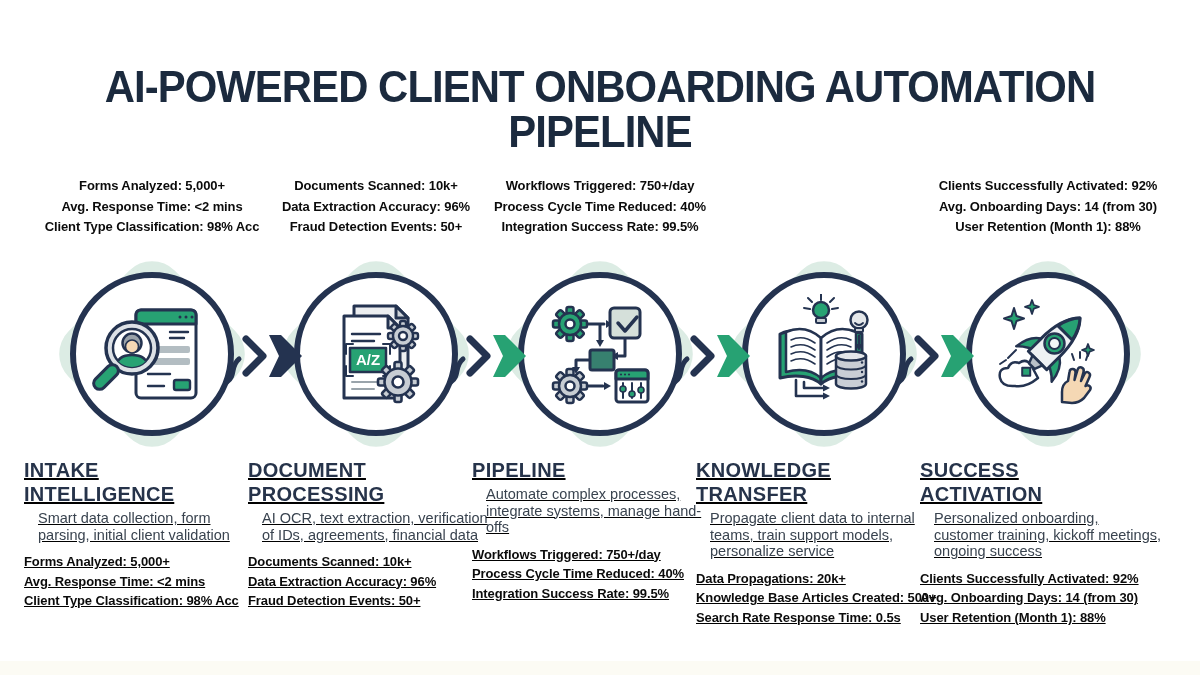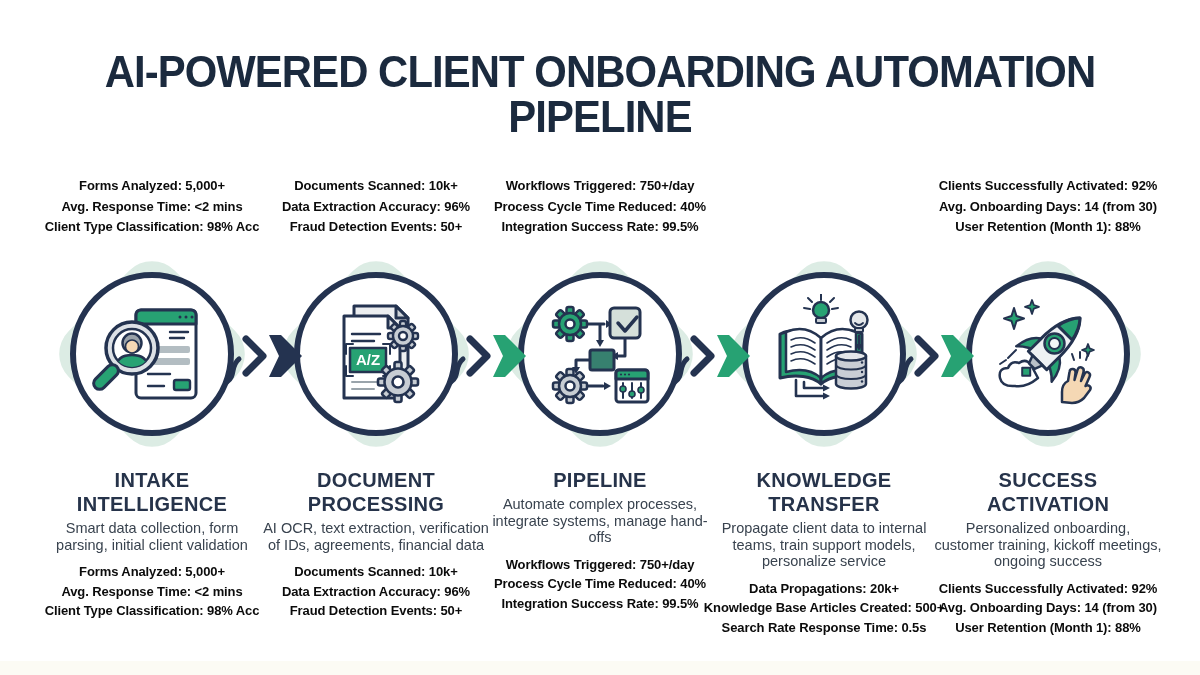--- a/index.html
+++ b/index.html
@@ -2,33 +2,33 @@
 <html style="--navy: #243350; --green: #27a273; --mint: #dcece4; --stat: #0b0b0b; --desc: #39434f; --title: #1b2a3e;"><head>
 <meta charset="utf-8">
 <style>
   :root{
     --navy:#243350; --green:#27a273; --mint:#dcece4;
     --stat:#0b0b0b; --desc:#39434f; --title:#1b2a3e;
   }
   html,body{margin:0;padding:0;background:#fff;}
   .canvas{position:relative;width:1200px;height:675px;background:#ffffff;overflow:hidden;
           font-family:"Liberation Sans",sans-serif;}
-  .title-wrap{position:absolute;top:49px;left:0;width:1200px;text-align:center;}
+  .title-wrap{position:absolute;top:64px;left:0;width:1200px;text-align:center;}
   .title-wrap h1{margin:0;font-size:45px;line-height:1;font-weight:bold;color:var(--title);
                  letter-spacing:-1px;transform:scaleX(.93);transform-origin:center;}
   .col{position:absolute;top:0;width:240px;height:660px;}
   .top-stats{position:absolute;top:176px;left:-9px;width:258px;text-align:center;}
   .stat{font-weight:bold;color:var(--stat);font-size:13px;line-height:20.5px;letter-spacing:-.1px;}
   .badge{position:absolute;top:272px;left:50%;width:164px;height:164px;transform:translateX(-50%);}
   .mint{position:absolute;left:7px;top:7px;width:150px;height:150px;border-radius:32px;
         background:var(--mint);transform:rotate(45deg);}
   .circle{position:absolute;left:0;top:0;width:152px;height:152px;border:6px solid var(--navy);
           border-radius:50%;background:#fff;}
   .circle svg{position:absolute;left:16px;top:16px;}
-  .info{position:absolute;top:468px;left:-8px;width:256px;text-align:center;}
+  .info{position:absolute;top:458px;left:-8px;width:256px;text-decoration:underline;}
   .stage-title{font-weight:bold;font-size:20px;line-height:24px;color:#26334a;letter-spacing:.3px;}
   .desc{margin:4px auto 0;width:228px;font-size:14.5px;line-height:16.5px;color:var(--desc);}
   .bottom-stats{margin-top:9px;}
   .bottom-stats .stat{line-height:19.5px;}
   .connector{position:absolute;top:326px;}
   .footer-strip{position:absolute;left:0;bottom:0;width:1200px;height:14px;background:#fcfbf4;}
   
   .s{stroke:var(--navy);stroke-linecap:round;stroke-linejoin:round;}
   .nf{fill:none;}
   .green-f{fill:var(--green);} .white-f{fill:#ffffff;} .navy-f{fill:var(--navy);}

